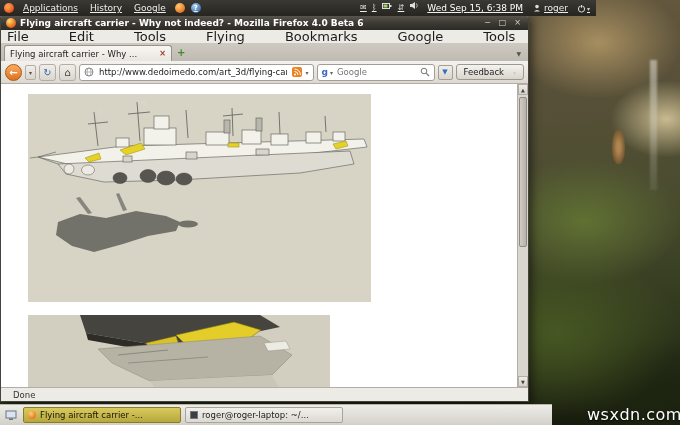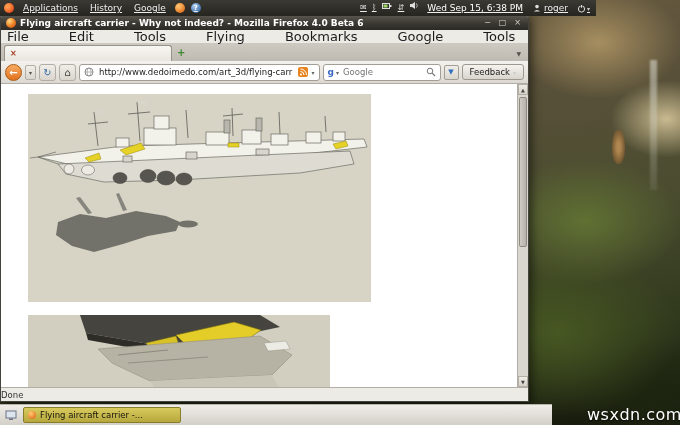--- a/index.html
+++ b/index.html
@@ -85,36 +85,36 @@
   .urlbar input{flex:1;border:none;outline:none;font-size:8.5px;color:#222;min-width:0;
     font-family:"DejaVu Sans","Liberation Sans",sans-serif;background:transparent;}
   .searchbar{width:118px;height:17px;background:#fff;border:1px solid #a29e95;border-radius:3px;
     display:flex;align-items:center;gap:2px;padding:0 4px;flex:0 0 auto;}
   .searchbar input{flex:1;border:none;outline:none;font-size:8.5px;color:#555;min-width:0;
     font-family:"DejaVu Sans","Liberation Sans",sans-serif;background:transparent;}
   .g-icon{color:#3a67c2;font-weight:bold;font-size:9px;}
   .dlbtn{width:15px;height:15px;border:1px solid #a29e95;border-radius:2px;flex:0 0 auto;
     background:linear-gradient(#f1eee9,#dad6ce);color:#2f6fbf;font-size:7px;text-align:center;line-height:13px;}
   .feedback{height:16px;border:1px solid #9d9990;border-radius:3px;flex:0 0 auto;
-    background:linear-gradient(#f5f3ef,#d9d5ce);display:flex;align-items:center;gap:3px;
+    background:linear-gradient(#f5f3ef,#d9d5ce);display:flex;align-items:center;gap:9px;
     padding:0 7px;font-size:8.5px;color:#222;}
 
   .content{flex:1;position:relative;background:#fff;overflow:hidden;}
   .page{position:absolute;left:0;top:0;right:11px;bottom:0;background:#fff;overflow:hidden;}
   .img-main{position:absolute;left:27px;top:10px;width:343px;height:208px;background:#d7d4c6;}
   .img-second{position:absolute;left:27px;top:231px;width:302px;height:76px;background:#d2cfc1;overflow:hidden;}
   .scrollbar{position:absolute;right:0;top:0;bottom:0;width:11px;background:#d9d5cf;border-left:1px solid #b2aea5;}
   .sb-btn{position:absolute;left:0;right:0;height:11px;border:1px solid #b2aea5;
     background:linear-gradient(#efece7,#d6d2ca);font-size:5px;color:#444;text-align:center;line-height:10px;}
   .sb-up{top:0;} .sb-down{bottom:0;}
   .sb-thumb{position:absolute;left:1px;right:1px;top:13px;height:150px;border:1px solid #8f8b83;
     border-radius:2px;background:linear-gradient(90deg,#d0ccc5,#b6b2aa);}
 
   .statusbar{height:14px;flex:0 0 auto;background:#edebe6;border-top:1px solid #b2aea5;
-    display:flex;align-items:center;padding:0 0;font-size:8.5px;color:#333;}
+    display:flex;align-items:center;padding:0 12px;font-size:8.5px;color:#333;}
 
   
   .taskbar{position:absolute;left:0;top:404px;width:552px;height:21px;z-index:40;
     background:linear-gradient(#efede8,#d3d0c9);border-top:1px solid #b8b4ac;
     display:flex;align-items:center;gap:4px;padding:0 3px;}
   .task{width:158px;height:16px;border-radius:2px;display:flex;align-items:center;gap:4px;
     padding:0 4px;font-size:8.5px;white-space:nowrap;overflow:hidden;}
   .task-active{background:linear-gradient(#d9ca5e,#b7a83d);border:1px solid #8a7d2a;color:#15140e;}
   .task-idle{background:linear-gradient(#f2f0ec,#dcd9d2);border:1px solid #a8a49c;color:#222;}
   .mini-ff{width:8px;height:8px;border-radius:50%;flex:0 0 auto;
@@ -186,20 +186,21 @@
     <span class="mb-item">Edit</span>
     <span class="mb-item">Tools</span>
     <span class="mb-item">Flying</span>
     <span class="mb-item">Bookmarks</span>
     <span class="mb-item">Google</span>
     <span class="mb-item">Tools</span>
   </div>
 
   <div class="tabbar">
     <div class="tab">
+      <span class="tab-title">Flying aircraft carrier - Why ...</span>
       <span class="tab-close">×</span>
     </div>
     <span class="newtab">+</span>
     <span class="tab-spacer"></span>
     <span class="listtabs">▼</span>
   </div>
 
   <div class="navbar">
     <div class="back">←</div>
     <div class="smallbtn fdrop">▾</div>
@@ -330,13 +331,17 @@
   <div class="showdesk">
     <svg width="12" height="11">
         <rect x="1" y="1" width="10" height="7" fill="#dce4ee" stroke="#6a7585"></rect>
         <rect x="4" y="8.5" width="4" height="1.5" fill="#6a7585"></rect>
       </svg>
   </div>
   <div class="task task-active">
     <div class="mini-ff"></div>
     <span class="task-label">Flying aircraft carrier -...</span>
   </div>
+  <div class="task task-idle">
+    <div class="mini-term"></div>
+    <span class="task-label">roger@roger-laptop: ~/...</span>
+  </div>
 </div>
 
 </body></html>

